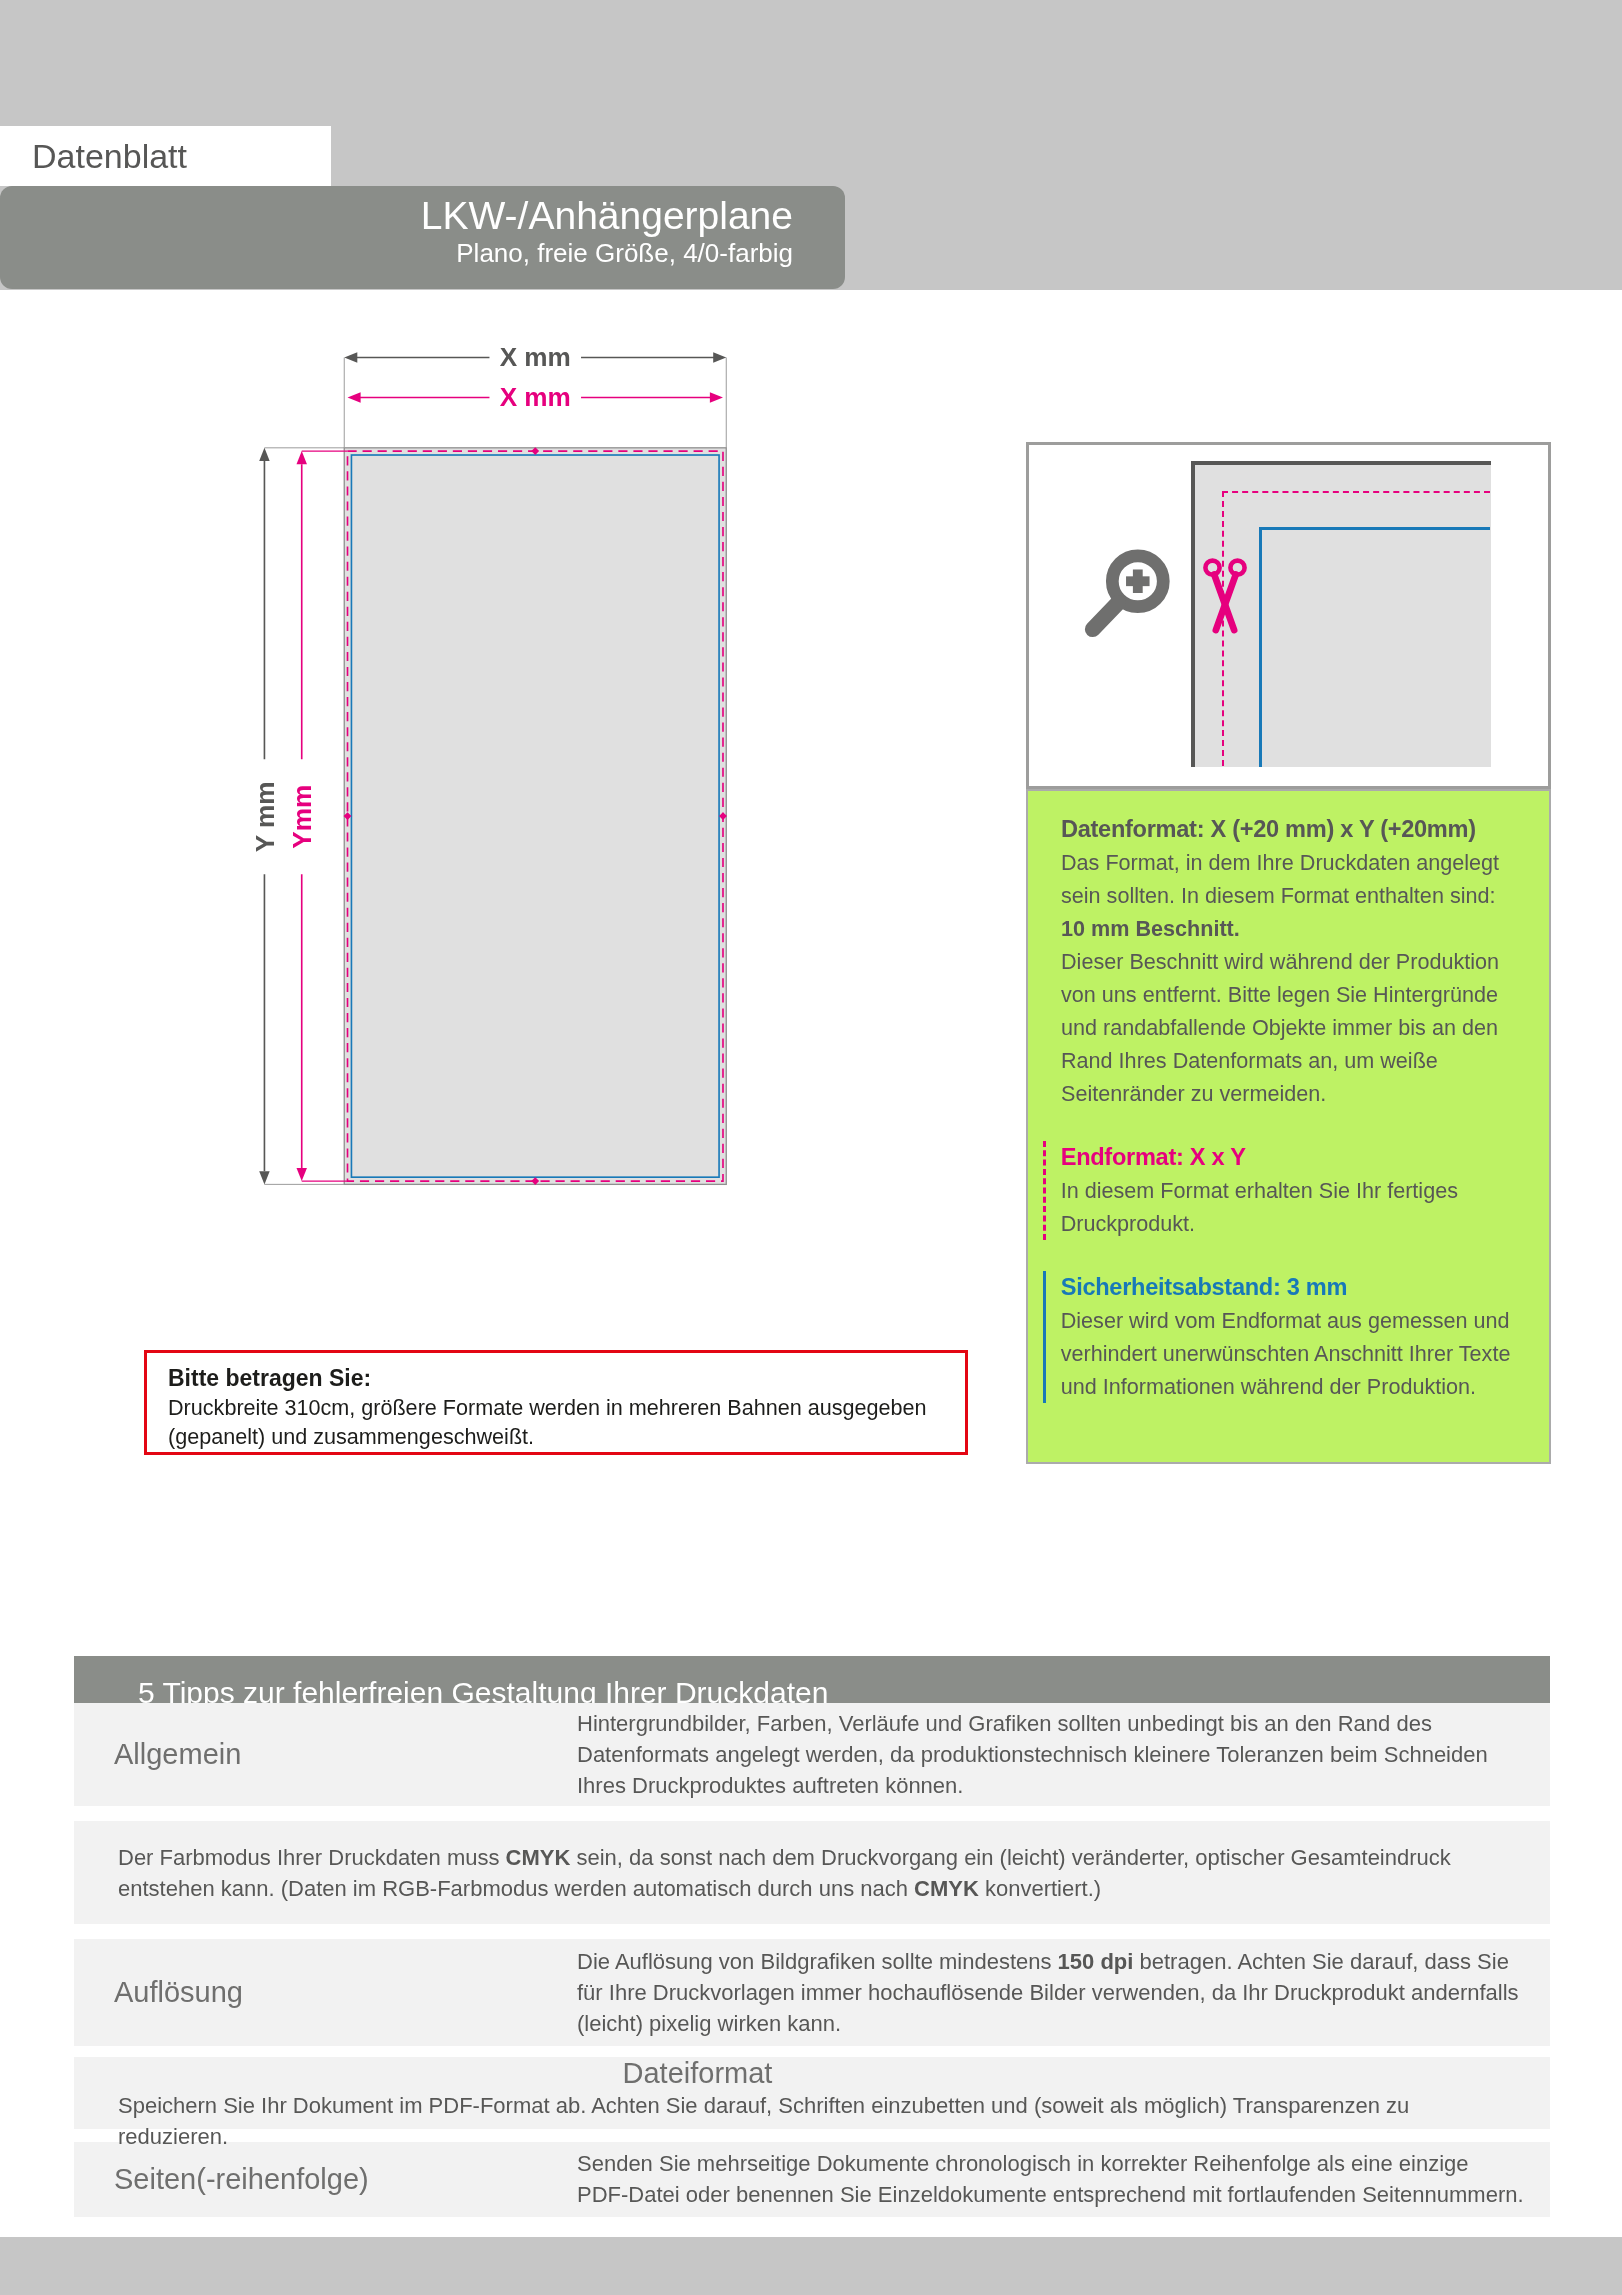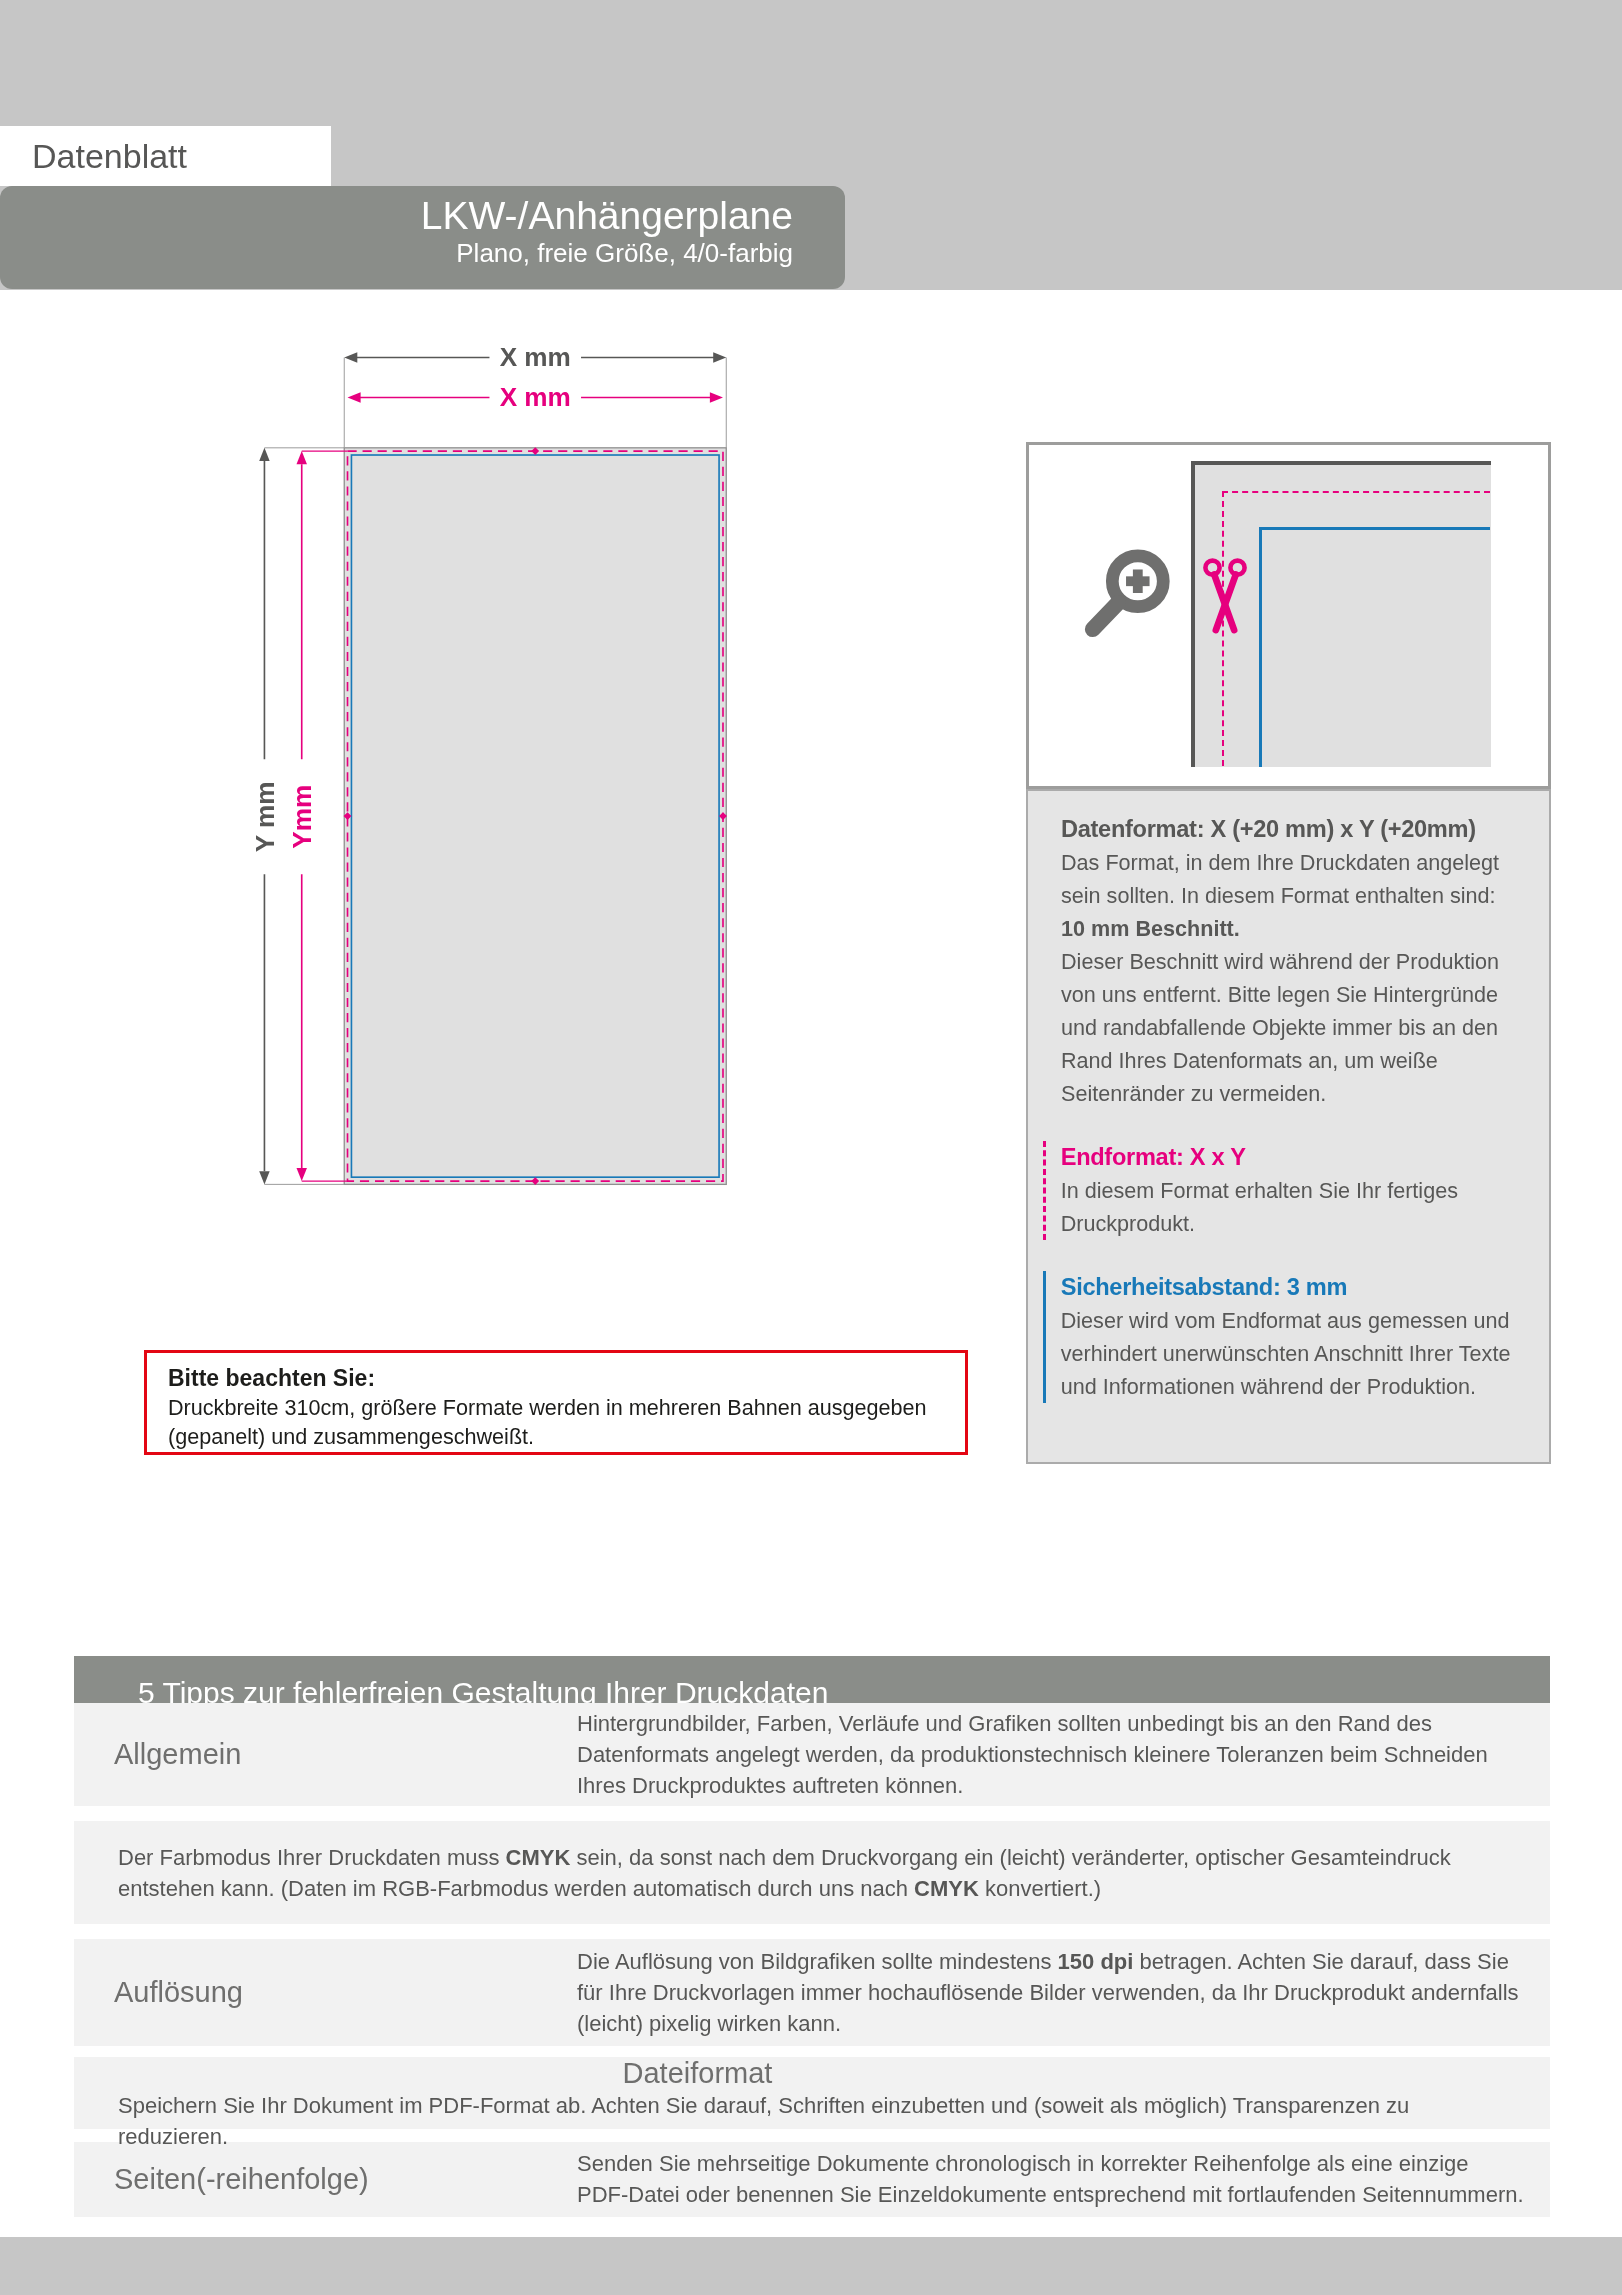--- a/index.html
+++ b/index.html
@@ -18,21 +18,21 @@
   .title-bar .t2{display:block;color:#ffffff;font-size:26px;line-height:31px;font-weight:400;padding-left:16px;}
 
   
   .detail-box{left:1026px;top:442px;width:525px;height:347px;background:#ffffff;border:3.3px solid #9d9d9c;box-sizing:border-box;overflow:hidden;}
   .corner-topline{left:162px;top:15.7px;width:300px;height:3.9px;background:#575756;}
   .corner-leftline{left:162px;top:15.7px;width:3.9px;height:306px;background:#575756;}
   .corner-fill{left:166px;top:19.6px;width:296px;height:302px;background:#e0e0e0;}
   .cut-L{left:193px;top:46px;width:268px;height:275px;border-top:2.6px dashed #e6007e;border-left:2.6px dashed #e6007e;box-sizing:border-box;}
   .safe-L{left:230px;top:82px;width:231px;height:240px;border-top:3.3px solid #1879b8;border-left:3.3px solid #1879b8;box-sizing:border-box;}
 
-  .info-panel{left:1026px;top:789px;width:525px;height:675px;background:#e5e5e5;border:2px solid #ababab;box-sizing:border-box;padding:22px 29px 0 33px;color:#575756;}
+  .info-panel{left:1026px;top:789px;width:525px;height:675px;background:#bef264;border:2px solid #ababab;box-sizing:border-box;padding:22px 29px 0 33px;color:#575756;}
   .info-panel h3{margin:0;font-size:23.6px;line-height:33px;white-space:nowrap;letter-spacing:-0.3px;color:#575756;}
   .info-panel p{margin:0;font-size:21.6px;line-height:33px;color:#575756;}
   .blk{margin-top:30px;}
   .mark-block{margin-left:-17.7px;padding-left:14.4px;margin-top:31px;}
   .endformat-block{border-left:3.3px dashed #e6007e;}
   .endformat-block h3{color:#e6007e;font-weight:700;}
   .sicher-block{border-left:3.9px solid #1879b8;}
   .sicher-block h3{color:#1879b8;font-weight:700;}
 
   
@@ -157,21 +157,21 @@
     <p>In diesem Format erhalten Sie Ihr fertiges Druckprodukt.</p>
   </div>
 
   <div class="mark-block sicher-block">
     <h3>Sicherheitsabstand: 3 mm</h3>
     <p>Dieser wird vom Endformat aus gemessen und verhindert unerwünschten Anschnitt Ihrer Texte und Informationen während der Produktion.</p>
   </div>
 </div>
 
 <div class="abs notice-box">
-  <div class="nt">Bitte beachten Sie:</div>
+  <div class="nt">Bitte betragen Sie:</div>
   <div class="nb">Druckbreite 310cm, größere Formate werden in mehreren Bahnen ausgegeben (gepanelt) und zusammengeschweißt.</div>
 </div>
 
 <div class="abs tips-banner">
   <span>5 Tipps zur fehlerfreien Gestaltung Ihrer Druckdaten</span>
 </div>
 
 <div class="abs tips-rows">
   <div class="tip-row r3l">
     <div class="tip-label">Allgemein</div>

